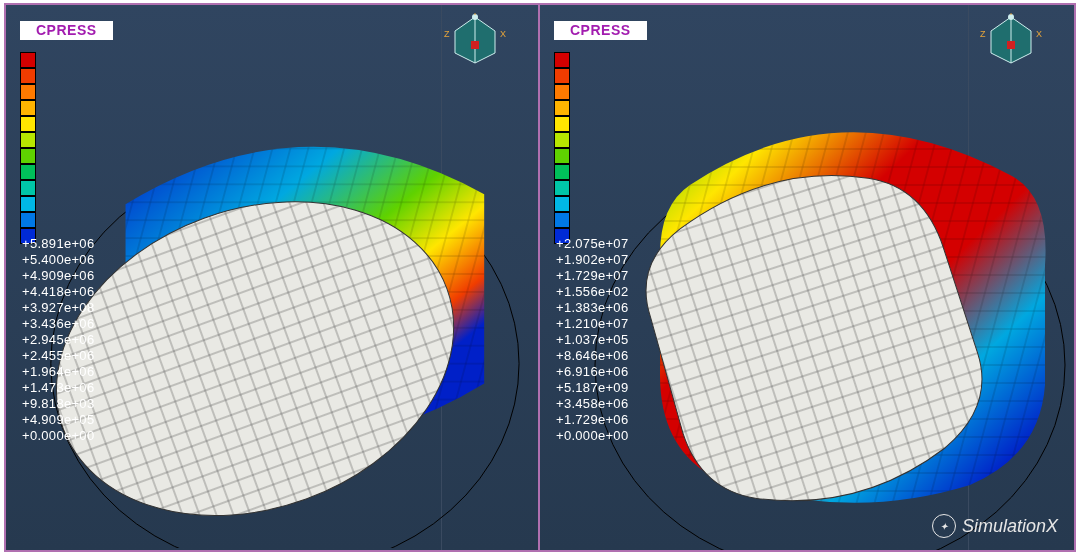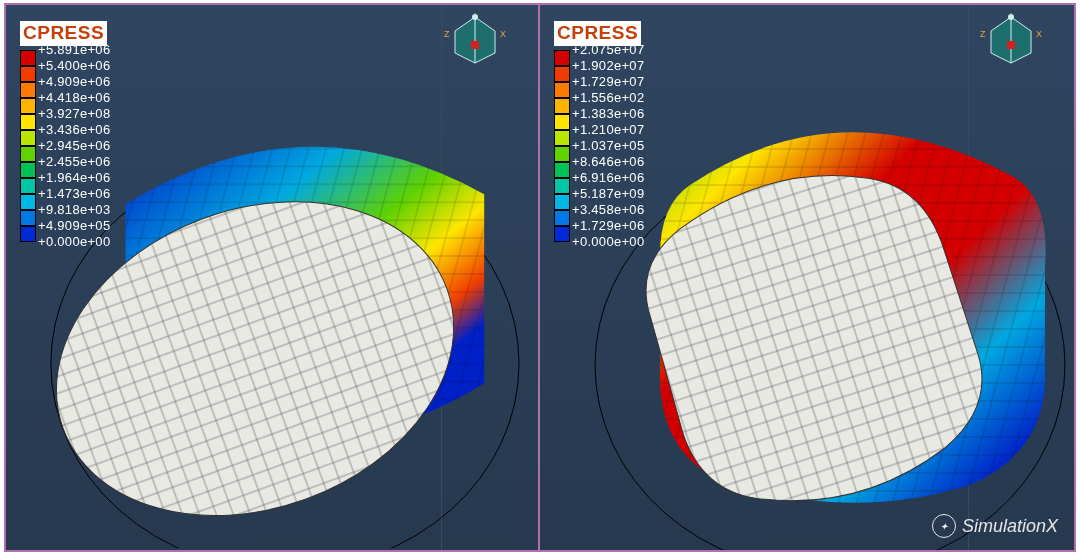--- a/index.html
+++ b/index.html
@@ -1,22 +1,22 @@
 <!DOCTYPE html>
 <html><head>
 <meta charset="utf-8">
 <style>
   html, body { margin:0; padding:0; width:1080px; height:555px; background:#fff; font-family:Arial,Helvetica,sans-serif; }
   .frame { position:absolute; left:4px; top:3px; width:1072px; height:549px; border:2px solid #b070b0; box-sizing:border-box; }
   .panel { position:absolute; top:0; height:545px; background:linear-gradient(to bottom,#304560 0%,#26394f 100%); overflow:hidden; }
   .panel.left  { left:0;    width:534px; border-right:2px solid #b070b0; box-sizing:border-box; }
   .panel.right { right:0;   width:534px; }
   .legend { position:absolute; left:14px; top:16px; color:#fff; font-size:12px; }
-  .legend-title { background:#fff; color:#c2410c; display:inline-block; padding:1px 3px 2px; font-weight:bold; letter-spacing:0.5px; font-size:19px; }
-  .legend-body { margin-top:4px; }
+  .legend-title { background:#fff; color:#a21caf; display:inline-block; padding:1px 16px 2px; font-weight:bold; letter-spacing:0.5px; font-size:14px; }
+  .legend-body { margin-top:12px;flex-direction:column; }
   .legend-row { height:16px; line-height:16px; white-space:nowrap; }
   .legend-swatch { display:inline-block; width:16px; height:16px; vertical-align:top; border:1px solid #000; box-sizing:border-box; }
   .legend-ticks { display:inline-block; vertical-align:top; margin-left:2px; }
   .legend-ticks .tick { height:16px; line-height:16px; font-size:13px; letter-spacing:0.3px; color:#fff; }
   .legend-ticks .tick:first-child { margin-top:-8px; }
   .viewport { position:absolute; left:0; top:0; right:0; bottom:0; }
   .triad { position:absolute; top:8px; right:28px; width:70px; height:54px; }
   .watermark { position:absolute; right:16px; bottom:12px; color:#e6e6e6; font-size:18px; font-style:italic; display:flex; align-items:center; gap:6px; }
   .watermark .logo { width:22px; height:22px; border:1.5px solid #e6e6e6; border-radius:50%; display:flex; align-items:center; justify-content:center; font-size:10px; }
   

